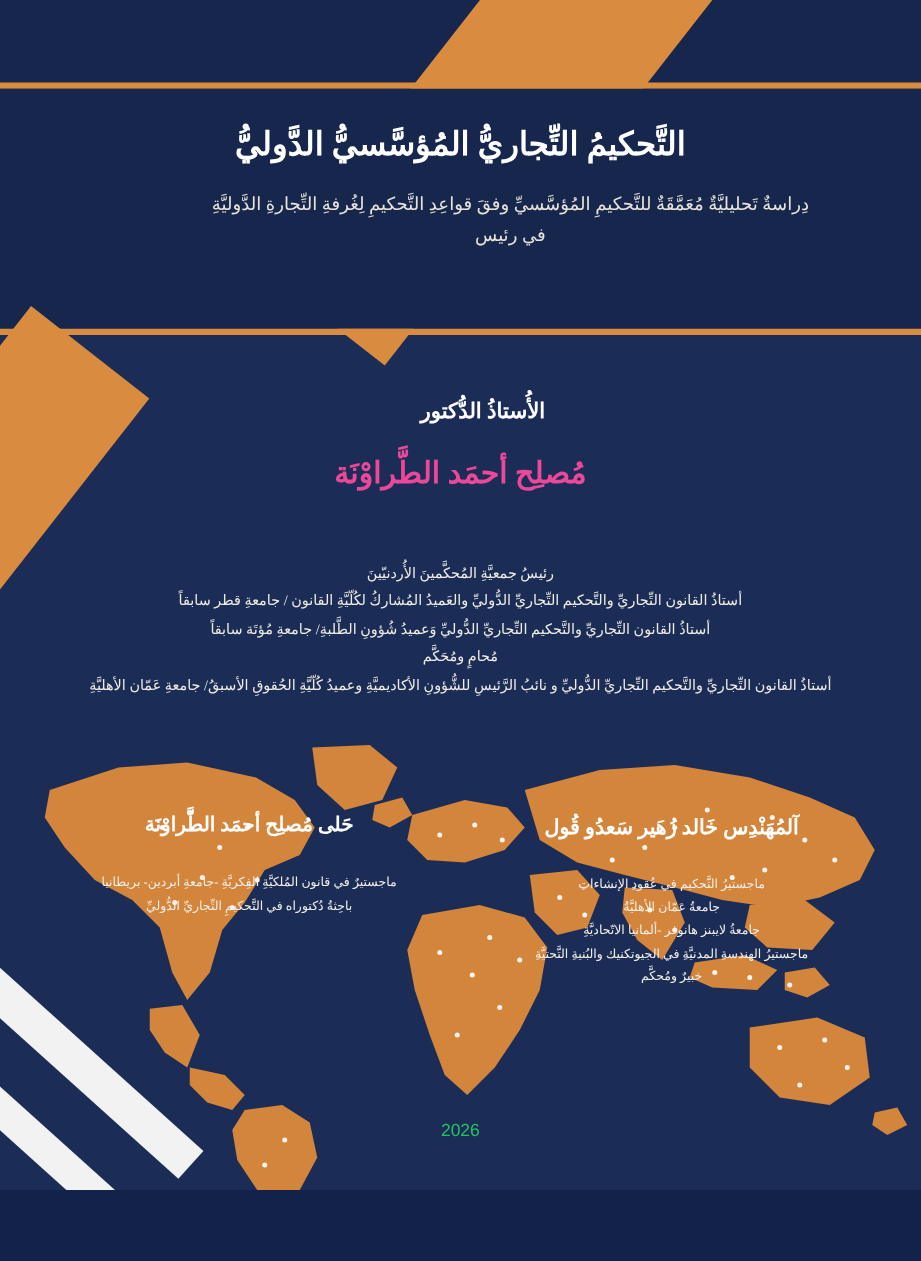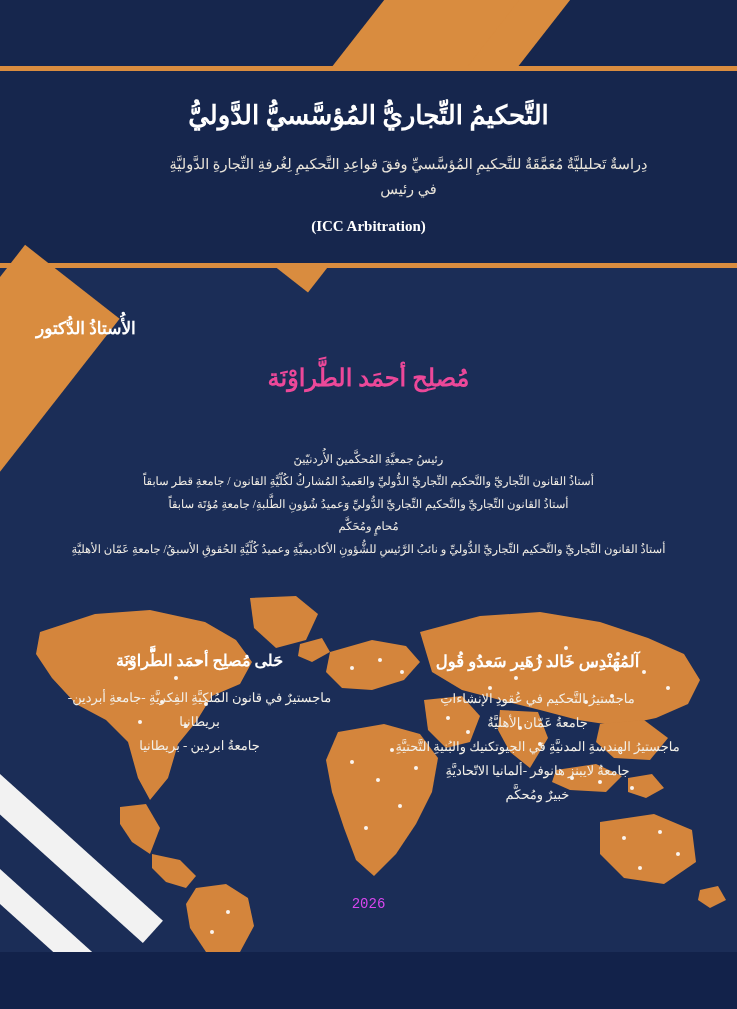--- a/index.html
+++ b/index.html
@@ -108,21 +108,21 @@
     text-align:center;
     color:#ffffff;
     font-size:15px;
     font-weight:bold;
     font-family:"Liberation Serif", serif;
     direction:ltr;
   }
 
   .author-label{
     position:absolute; top:318px; left:0; width:737px;
-    text-align:left; color:#ffffff;
+    text-align:center; color:#ffffff;
     font-size:17px; font-weight:bold;padding-left:36px;
   }
   .author-name{
     position:absolute; top:364px; left:0; width:737px;
     text-align:center; color:#ec4899;
     font-size:24px; font-weight:bold;
   }
 
   .bio{
     position:absolute; top:448px; left:0; width:737px;
@@ -134,32 +134,32 @@
 
   
   .contrib{
     position:absolute; top:650px; left:0; width:737px;
     display:flex; flex-direction:row; justify-content:center;
     gap:38px;
   }
   .col{ width:300px; text-align:center; color:#ffffff; }
   .col .cname{
     font-size:16.5px; font-weight:bold; color:#ffffff;
-    margin-bottom:14px; line-height:1.4;
+    margin-bottom:26px; line-height:1.4;
   }
   .col .cline{
-    font-size:13px; color:#f2efe8; line-height:1.85;
+    font-size:10px; color:#f2efe8; line-height:1.85;
   }
   .col.left .cname{ font-size:16px; }
 
   .year{
     position:absolute; top:896px; left:0; width:737px;
     text-align:center;
-    color:#d946ef; font-size:14px;
-    font-family:Liberation Mono, monospace;
+    color:#22c55e; font-size:14px;
+    font-family:Liberation Sans, sans-serif;
     direction:ltr;
   }
 </style>
 </head>
 <body>
 
 <div class="page">
 
   <div class="topband"></div>
   <div class="diag-top"></div>
@@ -250,48 +250,47 @@
 
   <div class="content">
 
     <div class="main-title">التَّحكيمُ التِّجاريُّ المُؤسَّسيُّ الدَّوليُّ</div>
 
     <div class="subtitle">
       <span class="l2">دِراسةٌ تَحليليَّةٌ مُعَمَّقَةٌ للتَّحكيمِ المُؤسَّسيِّ وفقَ قواعِدِ التَّحكيمِ لِغُرفةِ التِّجارةِ الدَّوليَّةِ</span>
       <span class="l2">في رئيس</span>
     </div>
 
-    <div class="subtitle-en">(ICC Arbitration)</div>
 
     <div class="author-label">الأُستاذُ الدُّكتور</div>
     <div class="author-name">مُصلِح أحمَد الطَّراوْنَة</div>
 
     <div class="bio">
       <div>رئيسُ جمعيَّةِ المُحكَّمينَ الأُردنيّينَ</div>
       <div>أستاذُ القانون التِّجاريِّ والتَّحكيم التِّجاريِّ الدُّوليِّ والعَميدُ المُشاركُ لكُلّيَّةِ القانون / جامعةِ قطر سابقاً</div>
       <div>أستاذُ القانون التِّجاريِّ والتَّحكيم التِّجاريِّ الدُّوليِّ وَعميدُ شُؤونِ الطَّلبةِ/ جامعةِ مُؤتَة سابقاً</div>
       <div>مُحامٍ ومُحَكَّم</div>
       <div>أستاذُ القانون التِّجاريِّ والتَّحكيم التِّجاريِّ الدُّوليِّ و نائبُ الرَّئيسِ للشُّؤونِ الأكاديميَّةِ وعميدُ كُلّيَّةِ الحُقوقِ الأسبقُ/ جامعةِ عَمّان الأهليَّةِ</div>
     </div>
 
     <div class="contrib">
 
       <div class="col right">
         <div class="cname">آلمُهَنْدِس خَالد زُهَير سَعدُو قُول</div>
         <div class="cline">ماجستيرُ التَّحكيم في عُقودِ الإنشاءاتِ</div>
         <div class="cline">جامعةُ عَمّان الأهليَّةُ</div>
+        <div class="cline">جامعةُ لايبنز هانوفر -ألمانيا الاتّحاديَّةِ</div>
         <div class="cline">ماجستيرُ الهندسةِ المدنيَّةِ في الجيوتكنيك والبُنيةِ التَّحتيَّةِ</div>
-        <div class="cline">جامعةُ لايبنز هانوفر -ألمانيا الاتّحاديَّةِ</div>
         <div class="cline">خبيرٌ ومُحكَّم</div>
       </div>
 
       <div class="col left">
         <div class="cname">حَلى مُصلِح أحمَد الطَّراوْنَة</div>
         <div class="cline">ماجستيرٌ في قانون المُلكيَّةِ الفِكريَّةِ -جامعةِ أبردين- بريطانيا</div>
-        <div class="cline">جامعةُ ابردين - بريطانيا</div>
+        <div class="cline">باحِثةُ دُكتوراه في التَّحكيمِ التِّجاريِّ الدُّوليِّ</div>
       </div>
 
     </div>
 
     <div class="year">2026</div>
 
   </div>
 </div>
 
 </body></html>

